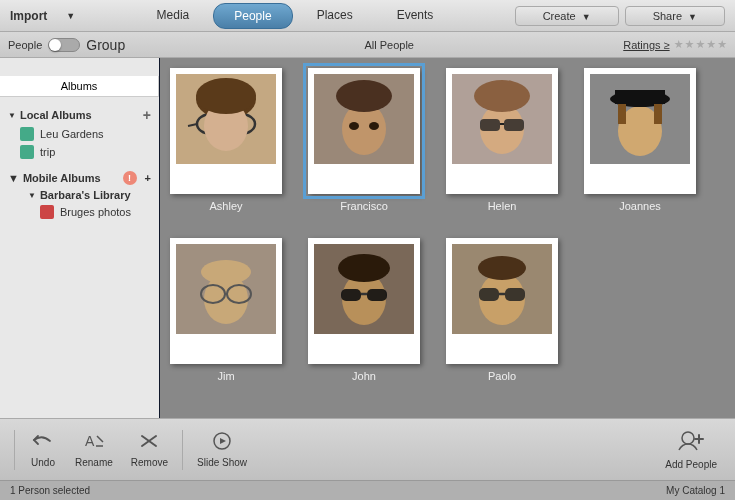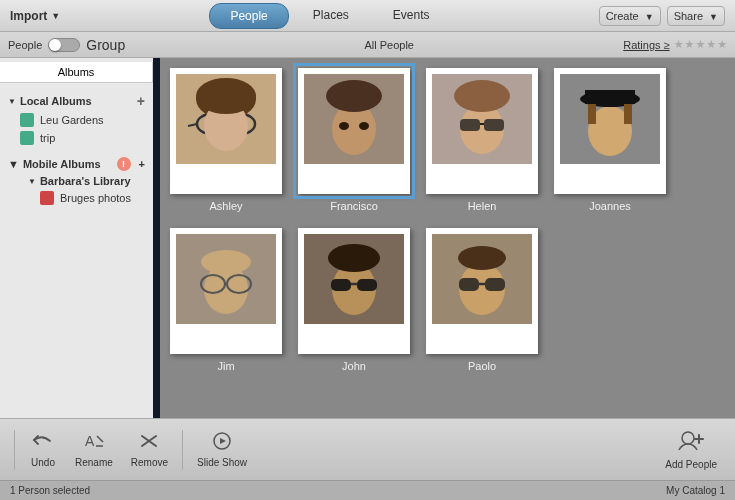--- a/index.html
+++ b/index.html
@@ -1,59 +1,59 @@
 <!DOCTYPE html>
 <html><head>
   <meta charset="utf-8">
   <style>
     * { margin: 0; padding: 0; box-sizing: border-box; }
     body { width: 735px; height: 500px; overflow: hidden; font-family: 'Lucida Grande', Arial, sans-serif; font-size: 11px; background: #c0c0c0; display: flex; flex-direction: column; }
 
     
     #top-bar { display: flex; align-items: center; background: linear-gradient(to bottom, #e8e8e8, #d0d0d0); border-bottom: 1px solid #aaa; height: 32px; }
-    #import-btn { display: flex; align-items: center; padding: 0 10px; height: 100%; font-size: 12px; font-weight: bold; color: #333; cursor: pointer; }
+    #import-btn { display: flex; align-items: center; padding: 0 10px; height: 100%; font-size: 12px; font-weight: bold; color: #333; cursor: pointer; gap: 15px; }
     #import-btn .arrow { margin-left: 4px; font-size: 9px; }
     #nav-tabs { display: flex; flex: 1; justify-content: center; gap: 0; }
     .nav-tab { padding: 5px 20px; font-size: 12px; color: #333; cursor: pointer; border-radius: 12px; margin: 4px 2px; }
     .nav-tab.active { background: linear-gradient(to bottom, #6fa8d0, #4a7fa8); color: white; border: 1px solid #3a6f98; }
     #right-btns { display: flex; align-items: center; gap: 6px; padding: 0 10px; }
-    .top-btn { padding: 3px 6px; font-size: 11px; background: linear-gradient(to bottom, #e8e8e8, #d0d0d0); border: 1px solid #aaa; border-radius: 4px; cursor: pointer; color: #333; }
+    .top-btn { padding: 3px 27px; font-size: 11px; background: linear-gradient(to bottom, #e8e8e8, #d0d0d0); border: 1px solid #aaa; border-radius: 4px; cursor: pointer; color: #333; }
     .top-btn .arrow { font-size: 9px; margin-left: 3px; }
 
     
     #sub-bar { display: flex; align-items: center; background: linear-gradient(to bottom, #d8d8d8, #c8c8c8); border-bottom: 1px solid #aaa; height: 26px; padding: 0 8px; }
     #people-toggle { display: flex; align-items: center; gap: 6px; margin-right: 10px; }
     #people-label { font-size: 11px; color: #333; }
     #toggle-switch { width: 32px; height: 14px; background: #aaa; border-radius: 7px; position: relative; cursor: pointer; border: 1px solid #888; }
     #toggle-knob { width: 12px; height: 12px; background: white; border-radius: 50%; position: absolute; top: 0px; left: 0px; box-shadow: 0 1px 2px rgba(0,0,0,0.4); }
     #group-label { font-size: 14px; color: #333; margin-right: 20px; }
     #all-people { font-size: 11px; color: #333; flex: 1; text-align: center; }
     #ratings-area { display: flex; align-items: center; gap: 4px; }
     #ratings-label { font-size: 11px; color: #333; text-decoration: underline; }
 
     
     #main { display: flex; flex: 1; overflow: hidden; }
 
     
-    #sidebar { width: 160px; background: #e8e8e8; border-right: 7px solid #0f172a; overflow-y: auto; padding: 4px 0; }
+    #sidebar { width: 160px; background: #e8e8e8; border-right: 1px solid #0f172a; overflow-y: auto; padding: 18px 0; }
     .sidebar-section { padding: 4px 0; }
     .sidebar-header { display: flex; align-items: center; justify-content: space-between; padding: 2px 8px; font-size: 11px; font-weight: bold; color: #333; cursor: pointer; }
     .sidebar-header .triangle { font-size: 8px; margin-right: 4px; }
     .sidebar-header .add-btn { color: #666; font-size: 14px; cursor: pointer; }
     .sidebar-item { display: flex; align-items: center; padding: 2px 20px; font-size: 11px; color: #333; cursor: pointer; }
     .sidebar-item .icon { width: 14px; height: 14px; margin-right: 6px; border-radius: 2px; display: inline-block; }
     .icon-green { background: #4a8; }
     .icon-red { background: #c44; }
     .mobile-badge { display: inline-flex; align-items: center; justify-content: center; background: #e87; color: white; border-radius: 50%; width: 14px; height: 14px; font-size: 9px; margin-right: 4px; }
     .sidebar-mobile-header { display: flex; align-items: center; justify-content: space-between; padding: 2px 8px; font-size: 11px; font-weight: bold; color: #333; cursor: pointer; }
     .sidebar-mobile-header .left { display: flex; align-items: center; gap: 4px; }
     .sidebar-mobile-header .right { display: flex; align-items: center; gap: 4px; }
 
     
-    #content { flex: 1; background: #888; overflow: auto; padding: 10px; display: flex; flex-wrap: wrap; align-content: flex-start; gap: 16px; }
+    #content { flex: 1; background: #888; overflow: auto; padding: 10px; display: flex; flex-wrap: wrap; align-content: flex-start; gap: 26px; }
 
     
     .photo-card { display: flex; flex-direction: column; align-items: center; cursor: pointer; }
     .photo-frame { background: white; padding: 6px 6px 30px 6px; box-shadow: 2px 2px 5px rgba(0,0,0,0.4); position: relative; }
     .photo-frame.selected { outline: 3px solid #5a9fd4; outline-offset: 2px; }
     .photo-img { width: 100px; height: 90px; background: #999; overflow: hidden; display: flex; align-items: center; justify-content: center; }
     .photo-label { font-size: 11px; color: #eee; margin-top: 6px; text-align: center; }
 
     
     .person-ashley { background: linear-gradient(180deg, #c4a882 40%, #d4b892 100%); position: relative; }
@@ -84,20 +84,21 @@
 </head>
 <body>
 
 <div id="top-bar">
   <div id="import-btn">
     <span>Import</span>
     <span class="arrow">▼</span>
   </div>
 
   <div id="nav-tabs">
+    <div class="nav-tab">Media</div>
     <div class="nav-tab active">People</div>
     <div class="nav-tab">Places</div>
     <div class="nav-tab">Events</div>
   </div>
 
   <div id="right-btns">
     <button class="top-btn">
       <span>Create</span>
       <span class="arrow">▼</span>
     </button>

